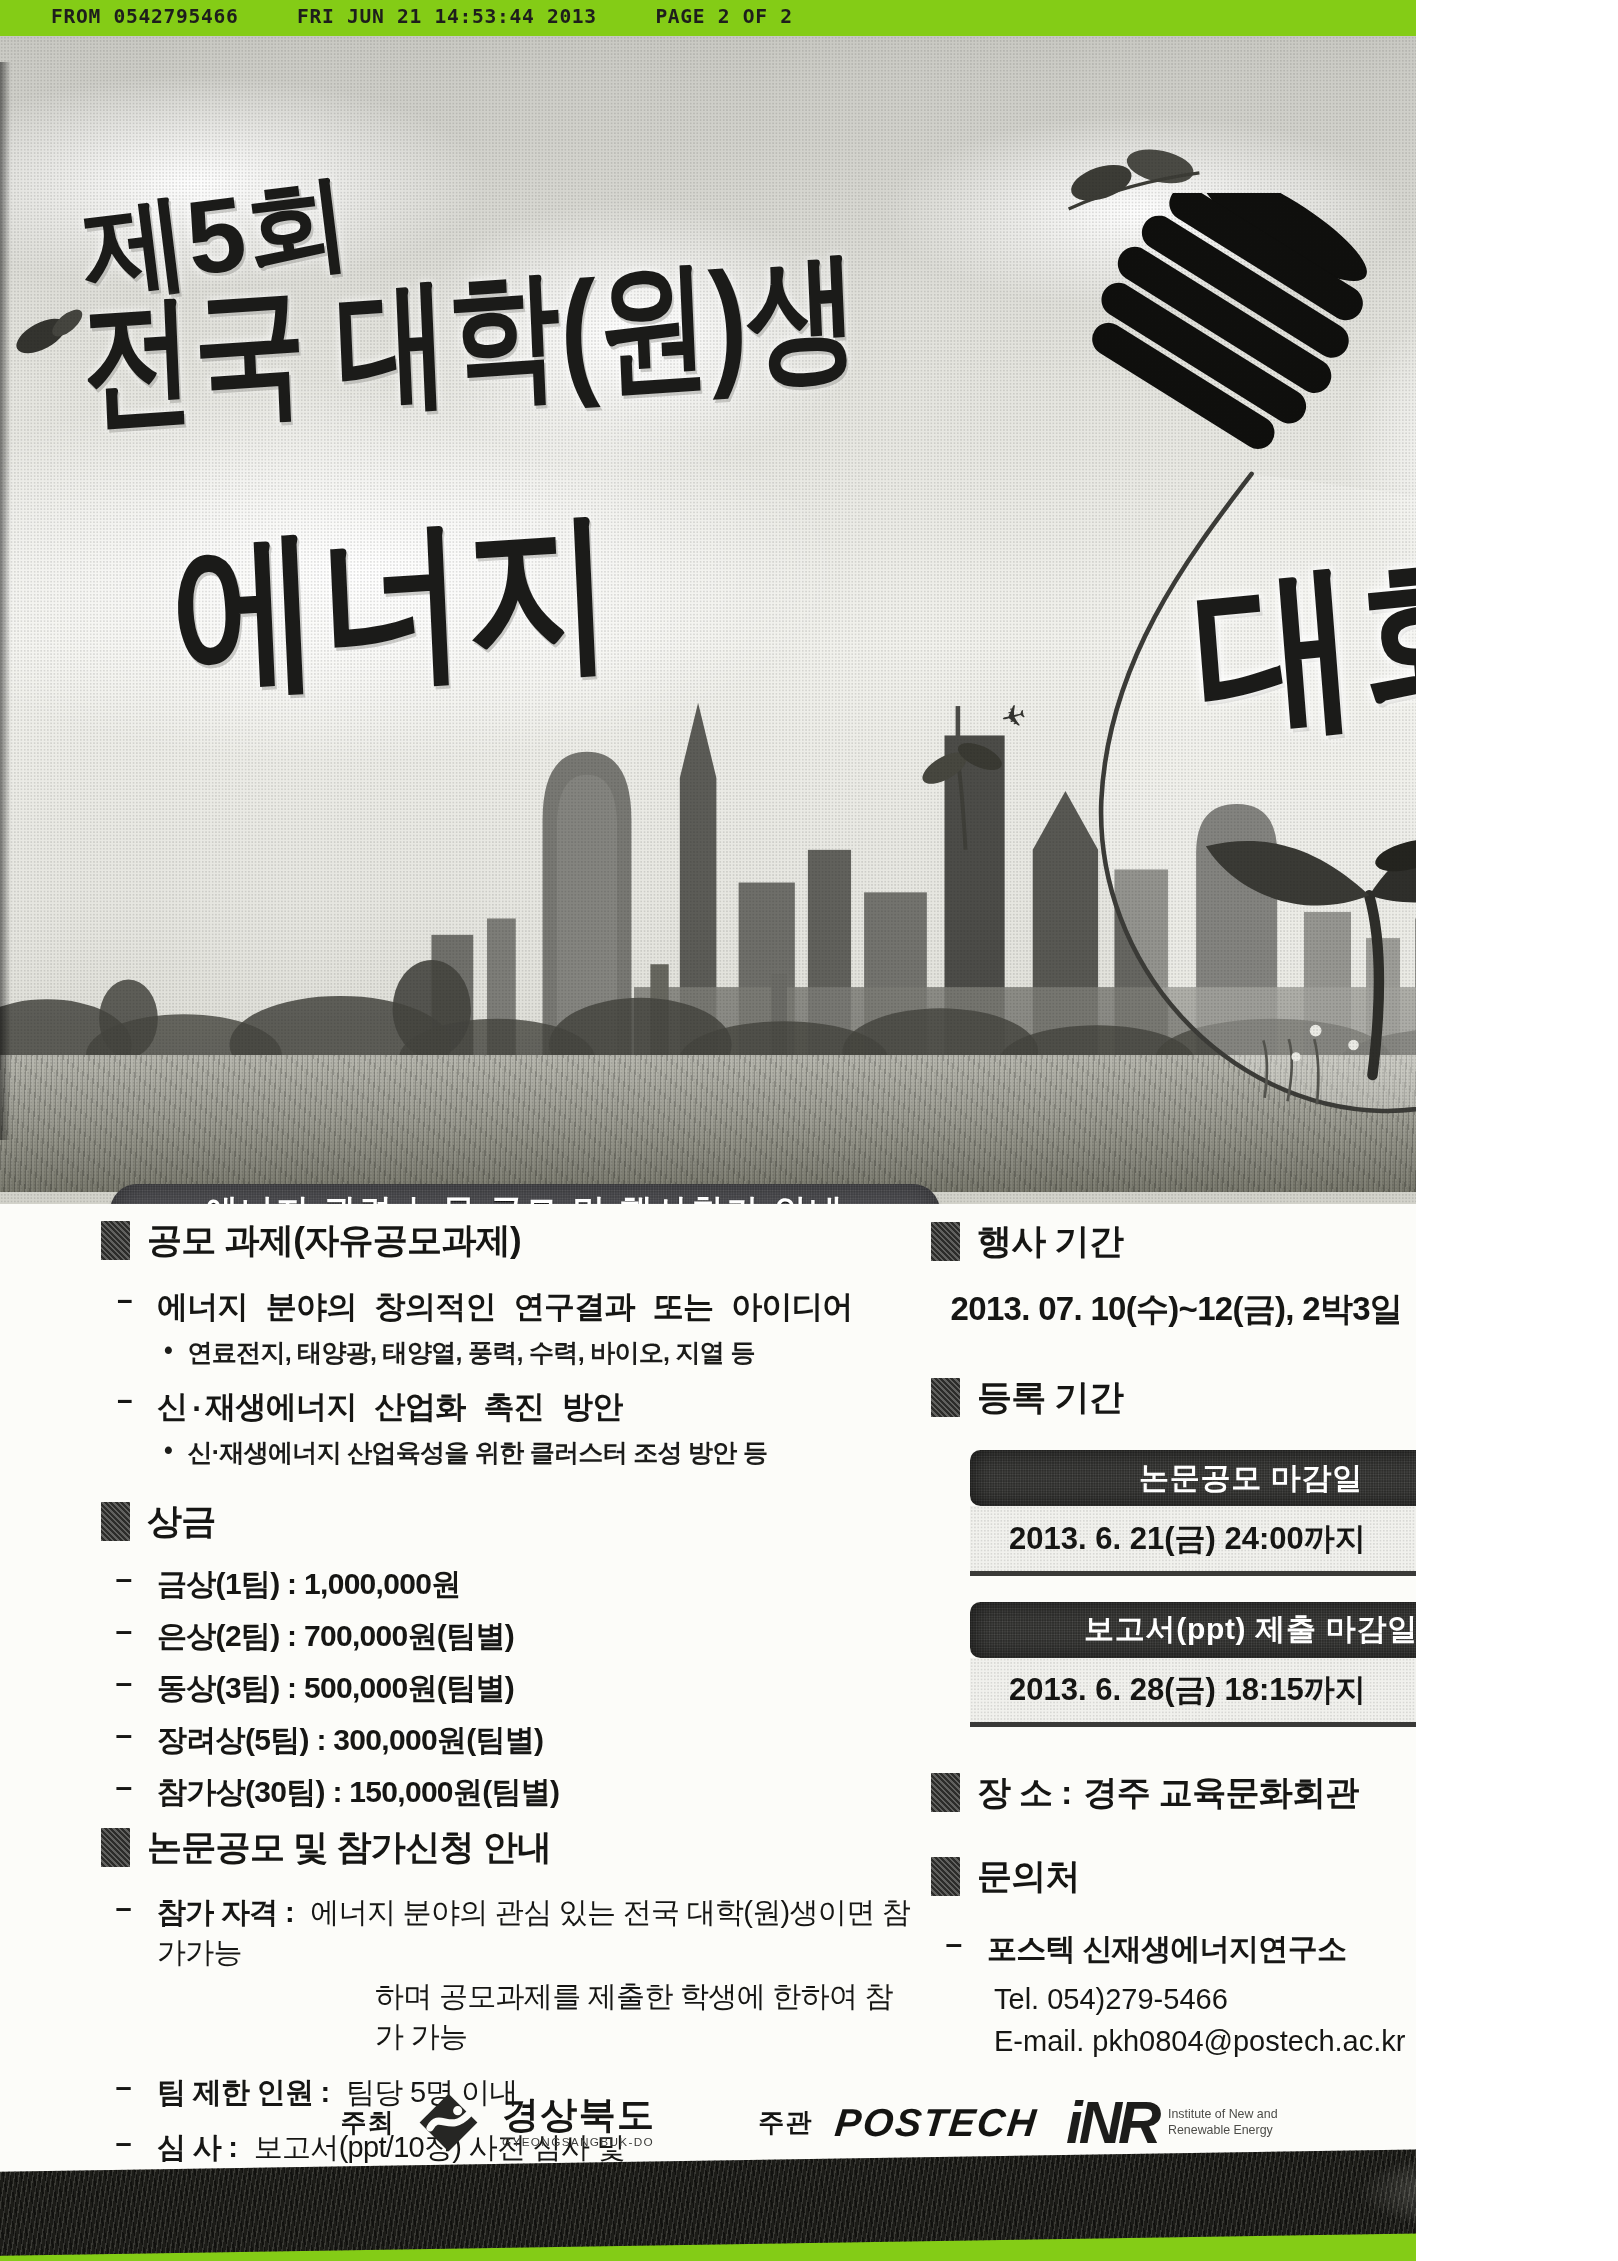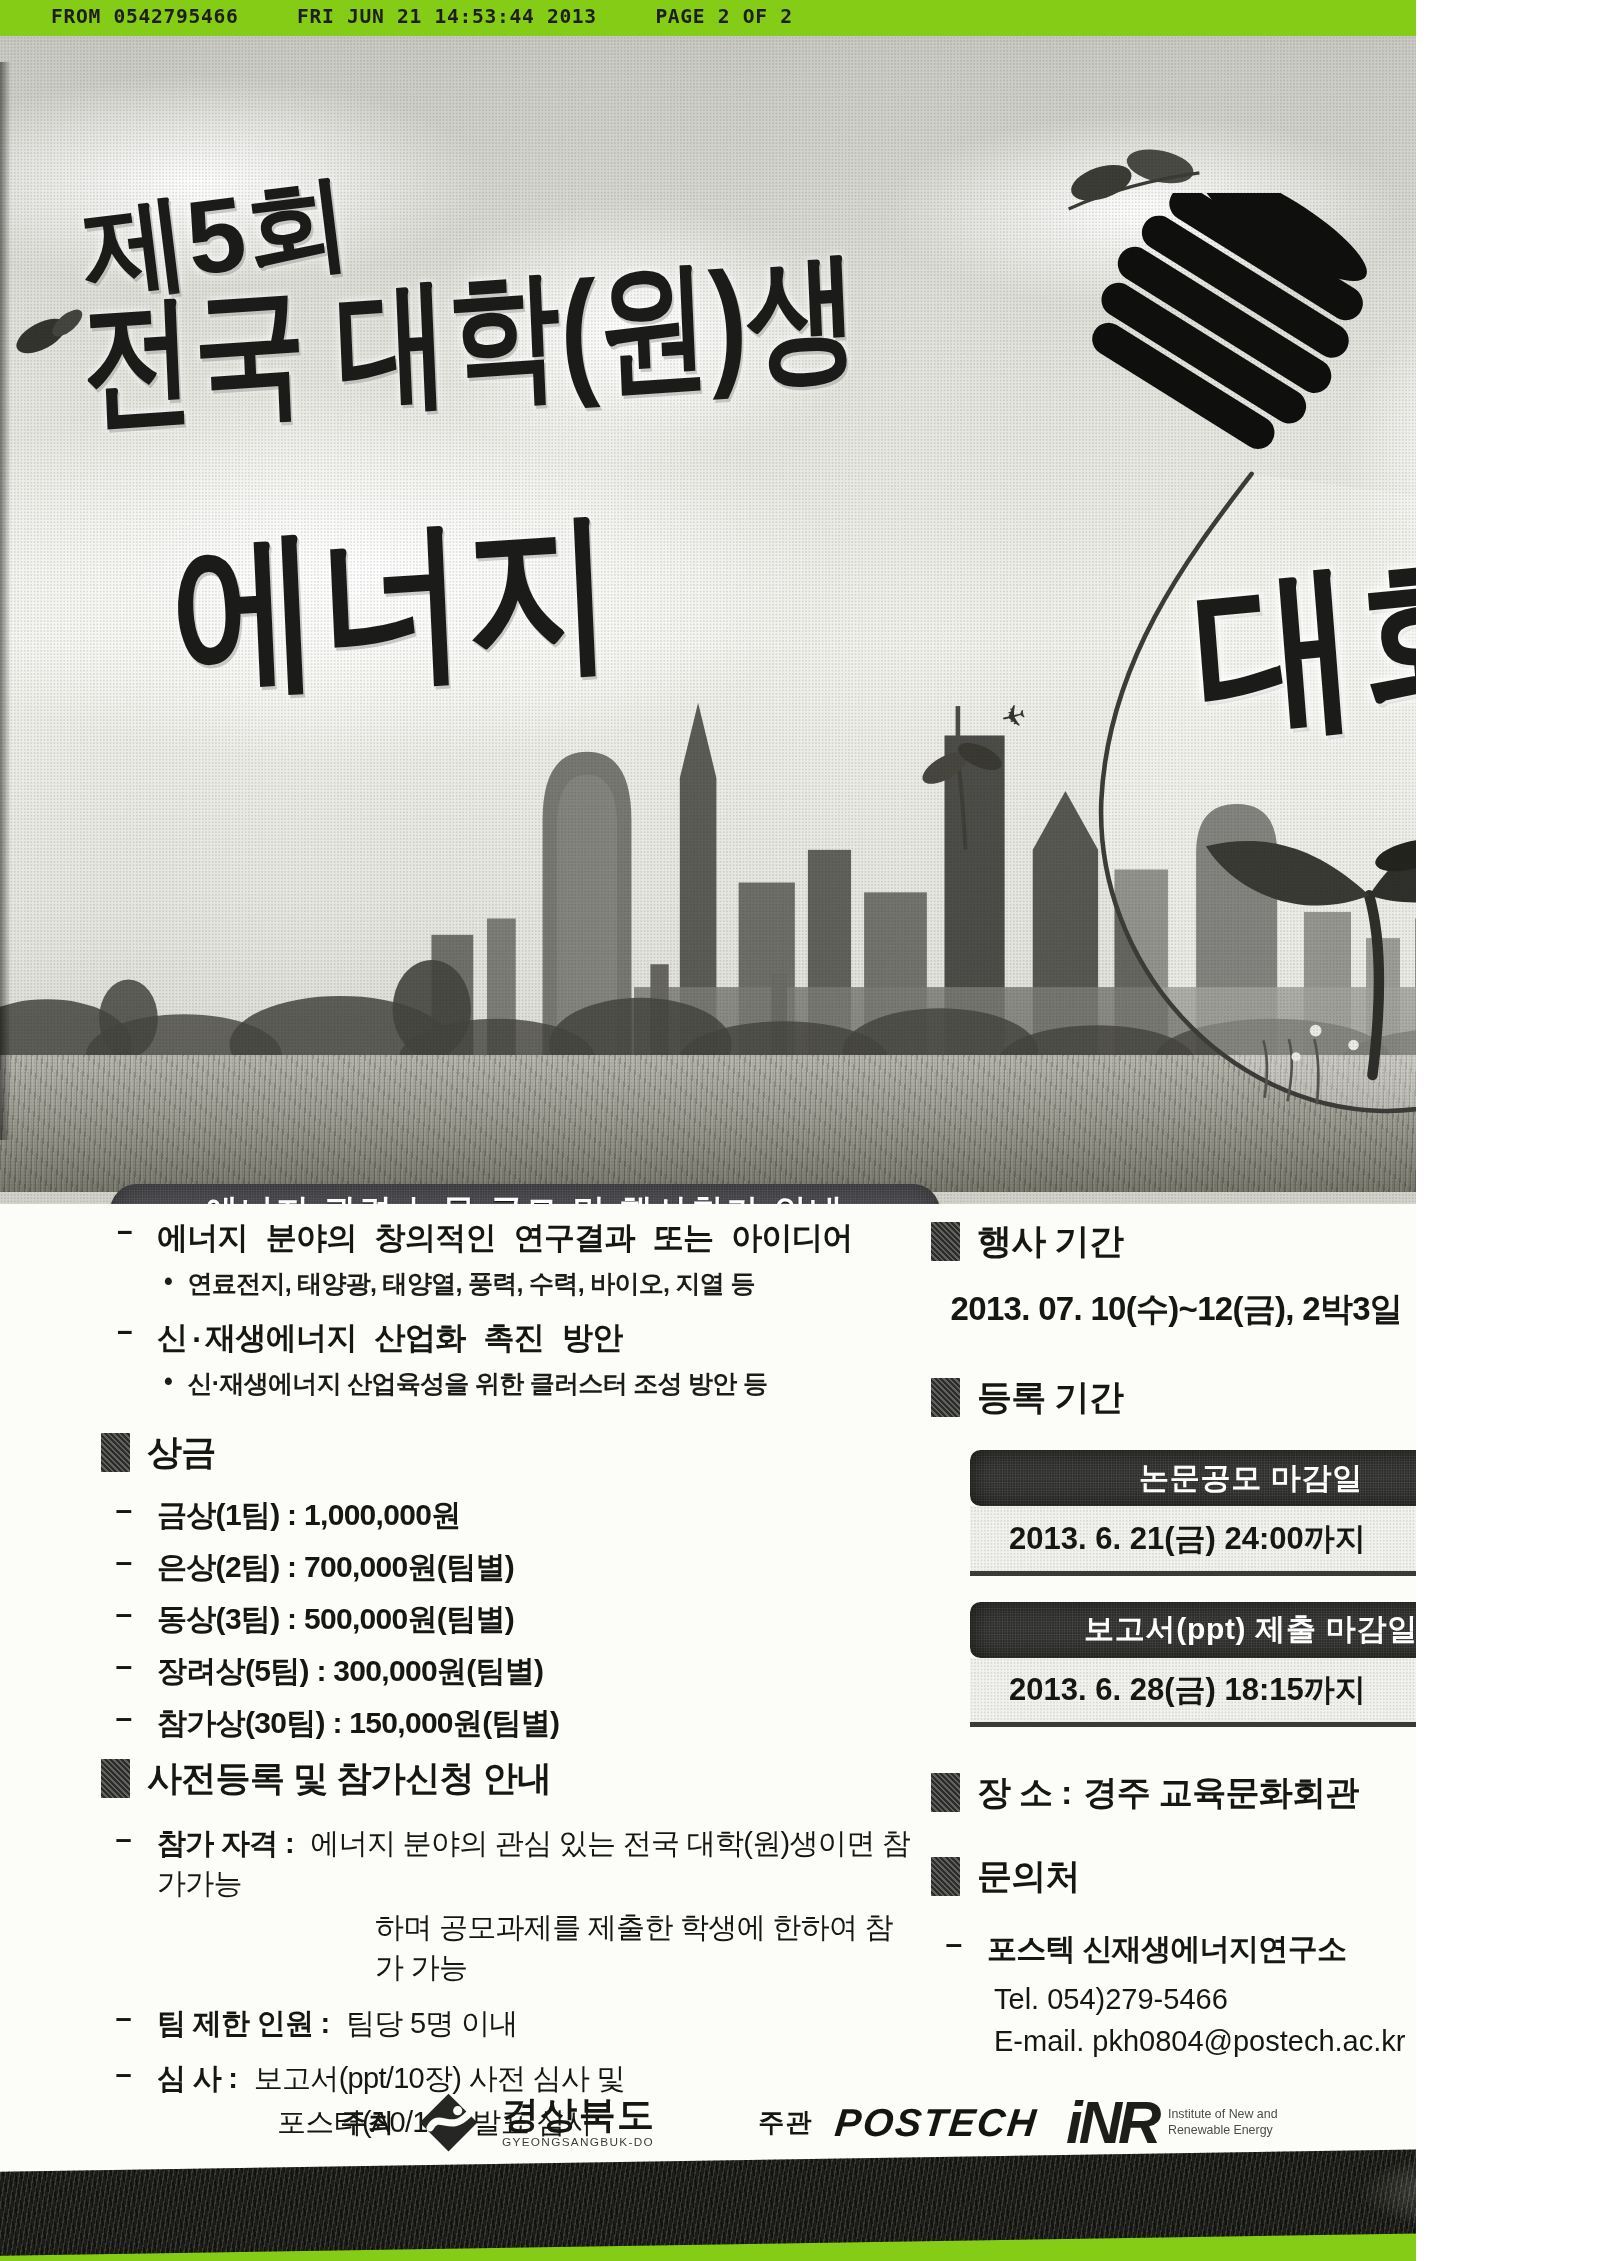--- a/index.html
+++ b/index.html
@@ -222,38 +222,42 @@
     <div class="cal t3b">대회</div>
 
     <div class="banner">
       <span class="banner-text">에너지 관련 논문 공모 및 행사참가 안내</span>
     </div>
   </div>
 
   <div class="content">
 
     <div class="col-left">
+      <div class="sec-title">
+        <span class="sq"></span>
+        <span>공모 과제(자유공모과제)</span>
+      </div>
       <div class="ditem">에너지 분야의 창의적인 연구결과 또는 아이디어</div>
       <div class="bitem gap26">연료전지, 태양광, 태양열, 풍력, 수력, 바이오, 지열 등</div>
       <div class="ditem">신·재생에너지 산업화 촉진 방안</div>
       <div class="bitem gap44">신·재생에너지 산업육성을 위한 클러스터 조성 방안 등</div>
 
       <div class="sec-title" style="margin-bottom:19.6px;">
         <span class="sq"></span>
         <span>상금</span>
       </div>
       <div class="prize">금상(1팀) : 1,000,000원</div>
       <div class="prize">은상(2팀) : 700,000원(팀별)</div>
       <div class="prize">동상(3팀) : 500,000원(팀별)</div>
       <div class="prize">장려상(5팀) : 300,000원(팀별)</div>
       <div class="prize gap30">참가상(30팀) : 150,000원(팀별)</div>
 
       <div class="sec-title">
         <span class="sq"></span>
-        <span>사전등록 및 참가신청 안내</span>
+        <span>논문공모 및 참가신청 안내</span>
       </div>
       <div class="app-line" style="margin-bottom:3.9px;">
         <span class="lbl">참가 자격 :</span>
         <span>에너지 분야의 관심 있는 전국 대학(원)생이면 참가가능</span>
       </div>
       <div class="cont" style="padding-left:274px;">하며 공모과제를 제출한 학생에 한하여 참가 가능</div>
       <div class="app-line">
         <span class="lbl">팀 제한 인원 :</span>
         <span>팀당 5명 이내</span>
       </div>

